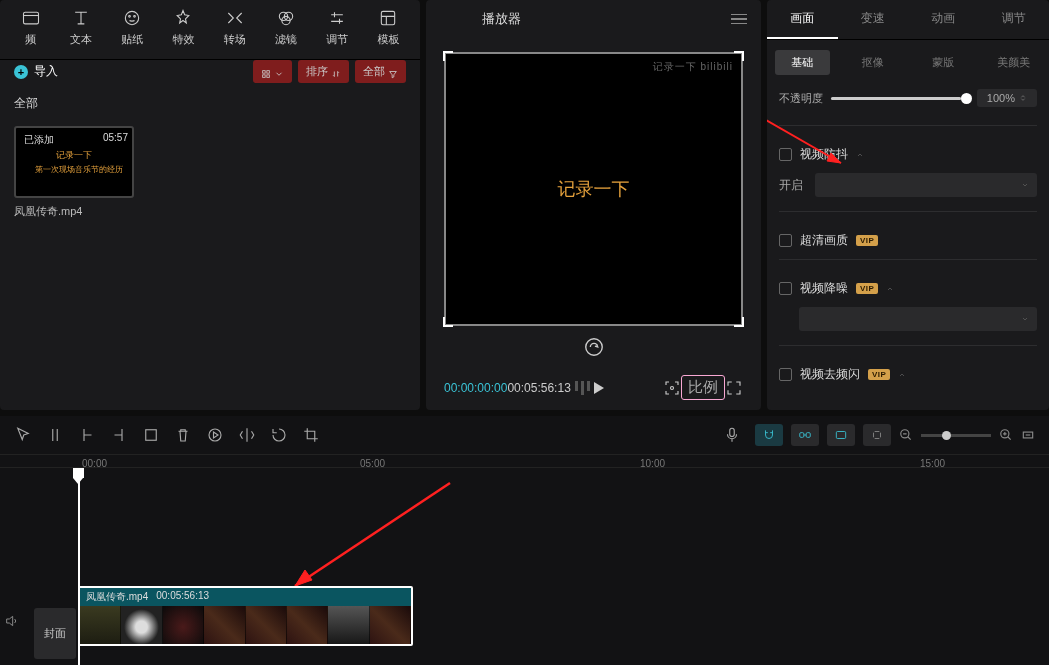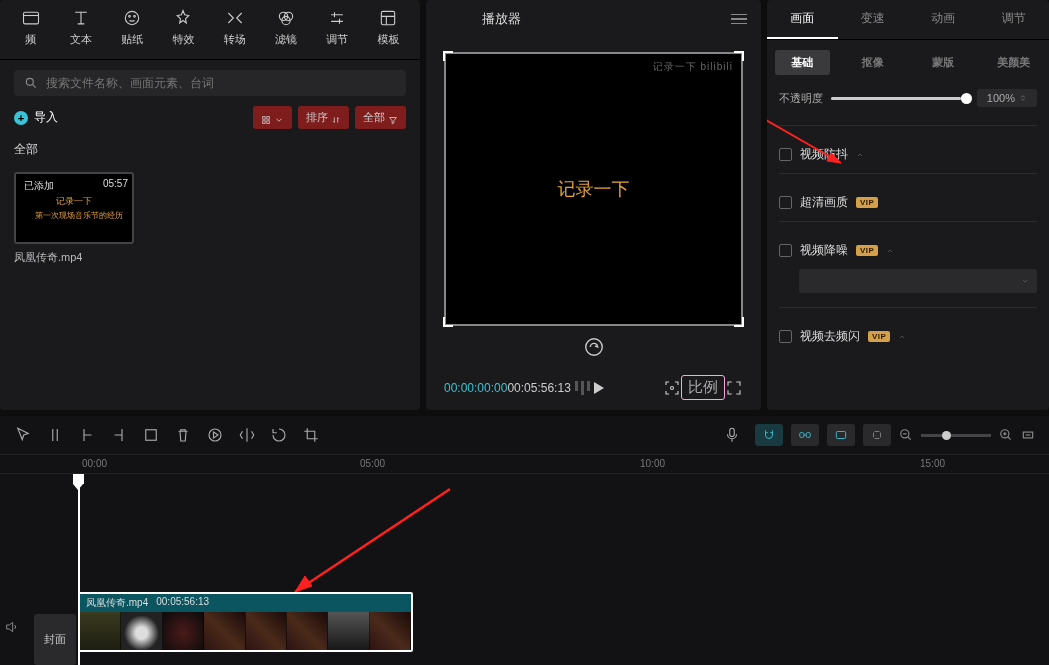--- a/index.html
+++ b/index.html
@@ -60,21 +60,21 @@
 .play { width:0; height:0; border-left:10px solid #ccc; border-top:6px solid transparent; border-bottom:6px solid transparent; cursor:pointer; margin-left:4px; }
 .spacer { flex:1; }
 .pc-icon { width:18px; height:18px; stroke:#ccc; fill:none; stroke-width:1.5; cursor:pointer; }
 .ratio-btn { border:1px solid #f9a8d4; padding:2px 6px; border-radius:3px; font-size:15px; cursor:pointer; }
 
 
 .props { width:282px; display:flex; flex-direction:column; }
 .prop-tabs { display:flex; border-bottom:1px solid #000; }
 .prop-tab { flex:1; text-align:center; padding:10px 12px; font-size:12px; color:#888; cursor:pointer; }
 .prop-tab.active { color:#fff; border-bottom:2px solid #fff; }
-.sub-tabs { display:flex; gap:16px; padding:10px 8px;font-weight:bold; }
+.sub-tabs { display:flex; gap:16px; padding:10px 8px; }
 .sub-tab { flex:1; text-align:center; padding:5px 4px; font-size:11px; color:#777; cursor:pointer; border-radius:3px; }
 .sub-tab.active { background:#3a3a3c; color:#fff; }
 .prop-body { padding:4px 12px; overflow:hidden; position:relative; }
 .prop-row { display:flex; align-items:center; gap:8px; margin-bottom:18px; }
 .opacity-row { font-size:11px; color:#aaa; }
 .slider-track { flex:1; height:3px; background:#555; position:relative; border-radius:2px; }
 .slider-track::after { content:""; position:absolute; left:0; width:94%; height:100%; background:#ccc; border-radius:2px; }
 .slider-thumb { position:absolute; left:94%; top:-4px; width:11px; height:11px; background:#fff; border-radius:50%; }
 .opacity-val { background:#2a2a2c; padding:3px 10px; border-radius:3px; font-size:11px; display:flex; align-items:center; gap:4px; }
 .opacity-val svg{width:8px;height:8px;stroke:#888;fill:none;stroke-width:2}
@@ -95,21 +95,21 @@
 .timeline-wrap { background:#121214; height:249px; margin-top:6px; display:flex; flex-direction:column; }
 .tl-toolbar { height:38px; display:flex; align-items:center; padding:0 14px; gap:14px; }
 .tl-ico { width:18px; height:18px; stroke:#aaa; fill:none; stroke-width:1.5; cursor:pointer; }
 .tl-toolbar .spacer { flex:1; }
 .tl-right { display:flex; align-items:center; gap:8px; }
 .tl-rbtn { background:#2a2a2c; padding:4px 6px; border-radius:3px; cursor:pointer; display:flex; align-items:center; }
 .tl-rbtn.active { background:#1a3a42; }
 .tl-rbtn svg { width:16px; height:14px; stroke:#3ac3d6; fill:none; stroke-width:1.5; }
 .tl-rbtn.dim svg { stroke:#888; }
 
-.ruler { height:20px; position:relative; border-top:1px solid #222; border-bottom:1px solid #222; font-size:10px; color:#777; }
+.ruler { height:14px; position:relative; border-top:1px solid #222; border-bottom:1px solid #222; font-size:10px; color:#777; }
 .ruler .tick { position:absolute; top:3px; }
 .playhead { position:absolute; top:0; bottom:0; width:1.5px; background:#fff; left:78px; z-index:5; }
 .playhead::before { content:""; position:absolute; top:-2px; left:-5px; width:11px; height:12px; background:#fff; border-radius:2px 2px 0 0; }
 .playhead::after { content:""; position:absolute; top:10px; left:-5px; border-left:5.5px solid transparent; border-right:5.5px solid transparent; border-top:6px solid #fff; }
 
 .tracks { flex:1; position:relative; overflow:hidden; }
 .cover-btn { position:absolute; left:34px; top:140px; background:#2a2a2c; padding:18px 10px; border-radius:3px; font-size:11px; color:#ccc; cursor:pointer; }
 .mute-ico { position:absolute; left:4px; top:145px; width:16px; height:16px; stroke:#888; fill:none; stroke-width:1.5; cursor:pointer; }
 .clip { position:absolute; left:78px; top:118px; width:335px; height:60px; background:#0f6773; border:2px solid #fff; border-radius:2px; overflow:hidden; }
 .clip-head { background:#0a5560; padding:2px 6px; font-size:10px; color:#ddd; display:flex; gap:8px; }
@@ -180,29 +180,20 @@
           </svg>
           <span>调节</span>
         </div>
       <div class="ttab">
           <svg viewBox="0 0 24 24">
             <rect x="4" y="4" width="16" height="16" rx="2"></rect>
             <path d="M4 10h16M10 10v10"></path>
           </svg>
           <span>模板</span>
         </div>
-    </div>
-    <div class="search-row">
-      <div class="search-box">
-        <svg viewBox="0 0 24 24">
-            <circle cx="10" cy="10" r="6"></circle>
-            <path d="M15 15l5 5"></path>
-          </svg>
-        <input placeholder="搜索文件名称、画面元素、台词" style="">
-      </div>
     </div>
     <div class="media-controls">
       <button class="import-btn">
         <span class="plus-circle">+</span>
         <span>导入</span>
       </button>
       <div class="mc-right">
         <button class="mc-btn">
             <svg viewBox="0 0 24 24">
               <rect x="4" y="4" width="6" height="6"></rect>
@@ -320,20 +311,28 @@
           </svg>
       </div>
 
       <div class="chk-row">
         <div class="chk"></div>
         <span class="chk-label">视频防抖</span>
         <svg class="caret-sm" viewBox="0 0 24 24">
             <path d="M6 15l6-6 6 6"></path>
           </svg>
       </div>
+      <div class="open-row">
+        <span>开启</span>
+        <div class="sel">
+            <svg class="caret-sm" viewBox="0 0 24 24">
+              <path d="M6 9l6 6 6-6"></path>
+            </svg>
+          </div>
+      </div>
       <div class="sep"></div>
 
       <div class="chk-row">
         <div class="chk"></div>
         <span class="chk-label">超清画质</span>
         <span class="vip">VIP</span>
       </div>
       <div class="sep"></div>
 
       <div class="chk-row">

